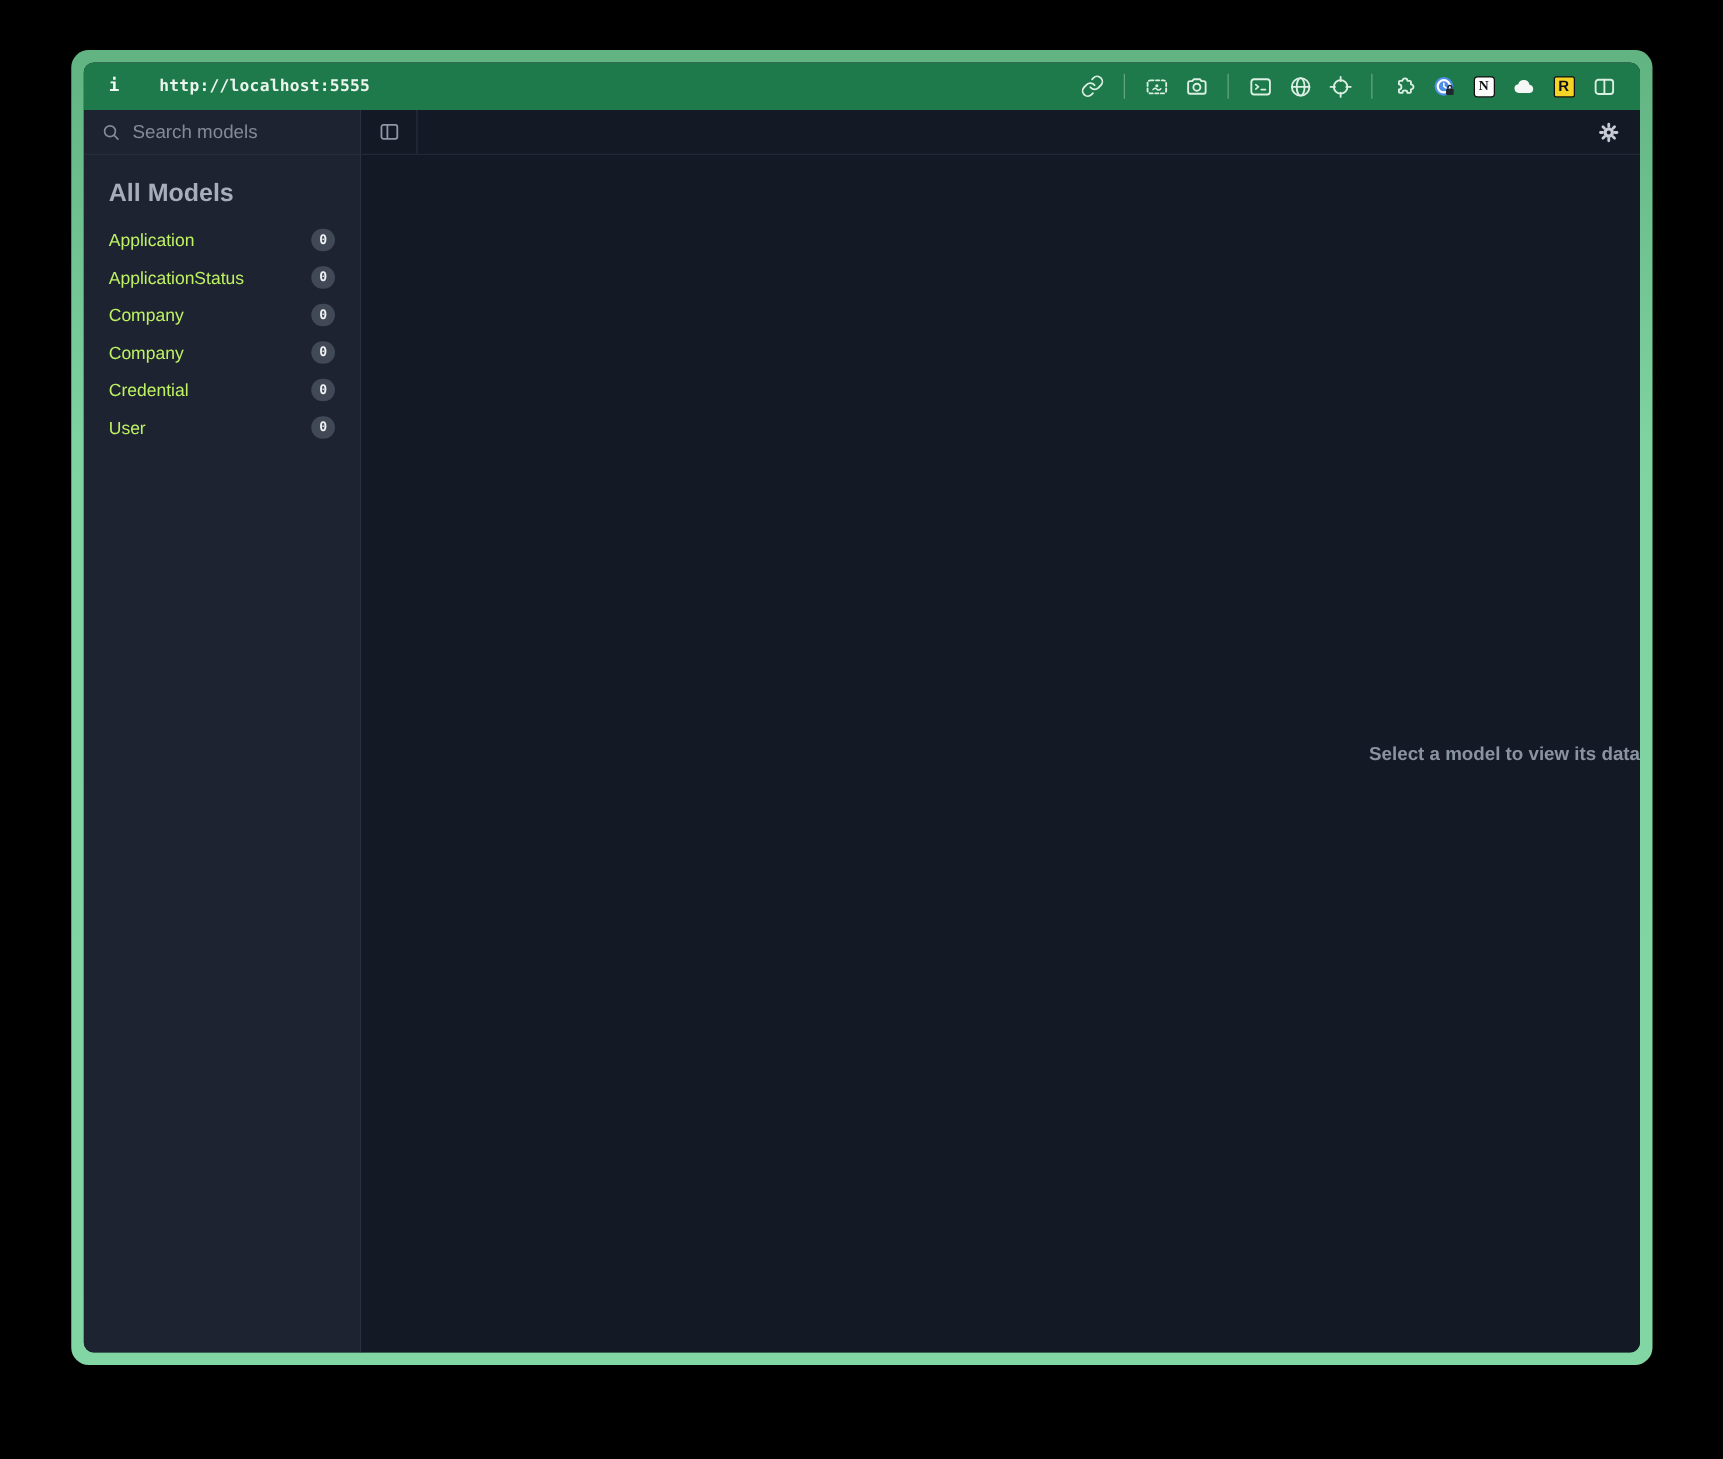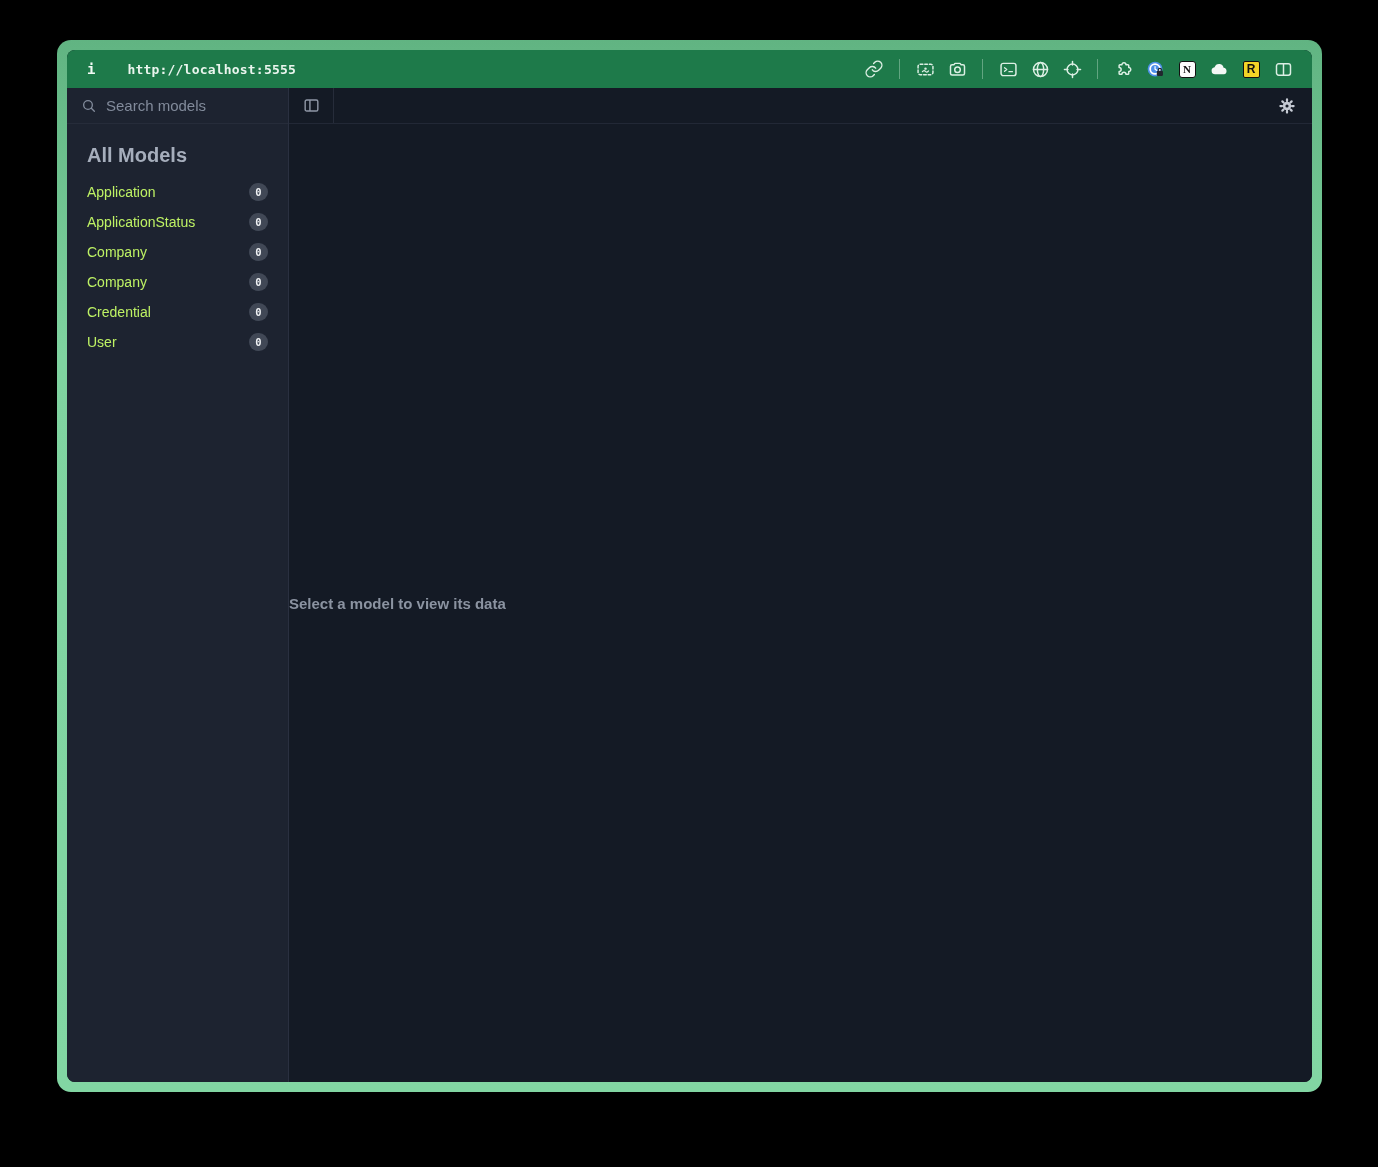--- a/index.html
+++ b/index.html
@@ -111,21 +111,21 @@
     width: 45px; height: 100%;
     border-right: 1px solid #262c3a;
     display: flex; align-items: center; justify-content: center;
   }
   .icon-btn {
     background: transparent; border: none; padding: 0; cursor: pointer;
     display: flex; align-items: center; justify-content: center;
   }
   .gear-wrap { margin-left: auto; padding-right: 16px; }
 
-  .empty-area { flex: 1; display: flex; align-items: center; justify-content: flex-start; }
+  .empty-area { flex: 1; display: flex; align-items: center; justify-content: flex-end; }
   .empty-text { font-size: 15px; font-weight: bold; color: #8b93a1; }
 </style>
 </head>
 <body>
 
 <div class="window">
   <div class="window-inner">
 
     <div class="titlebar">
       <span class="info-glyph">i</span>

